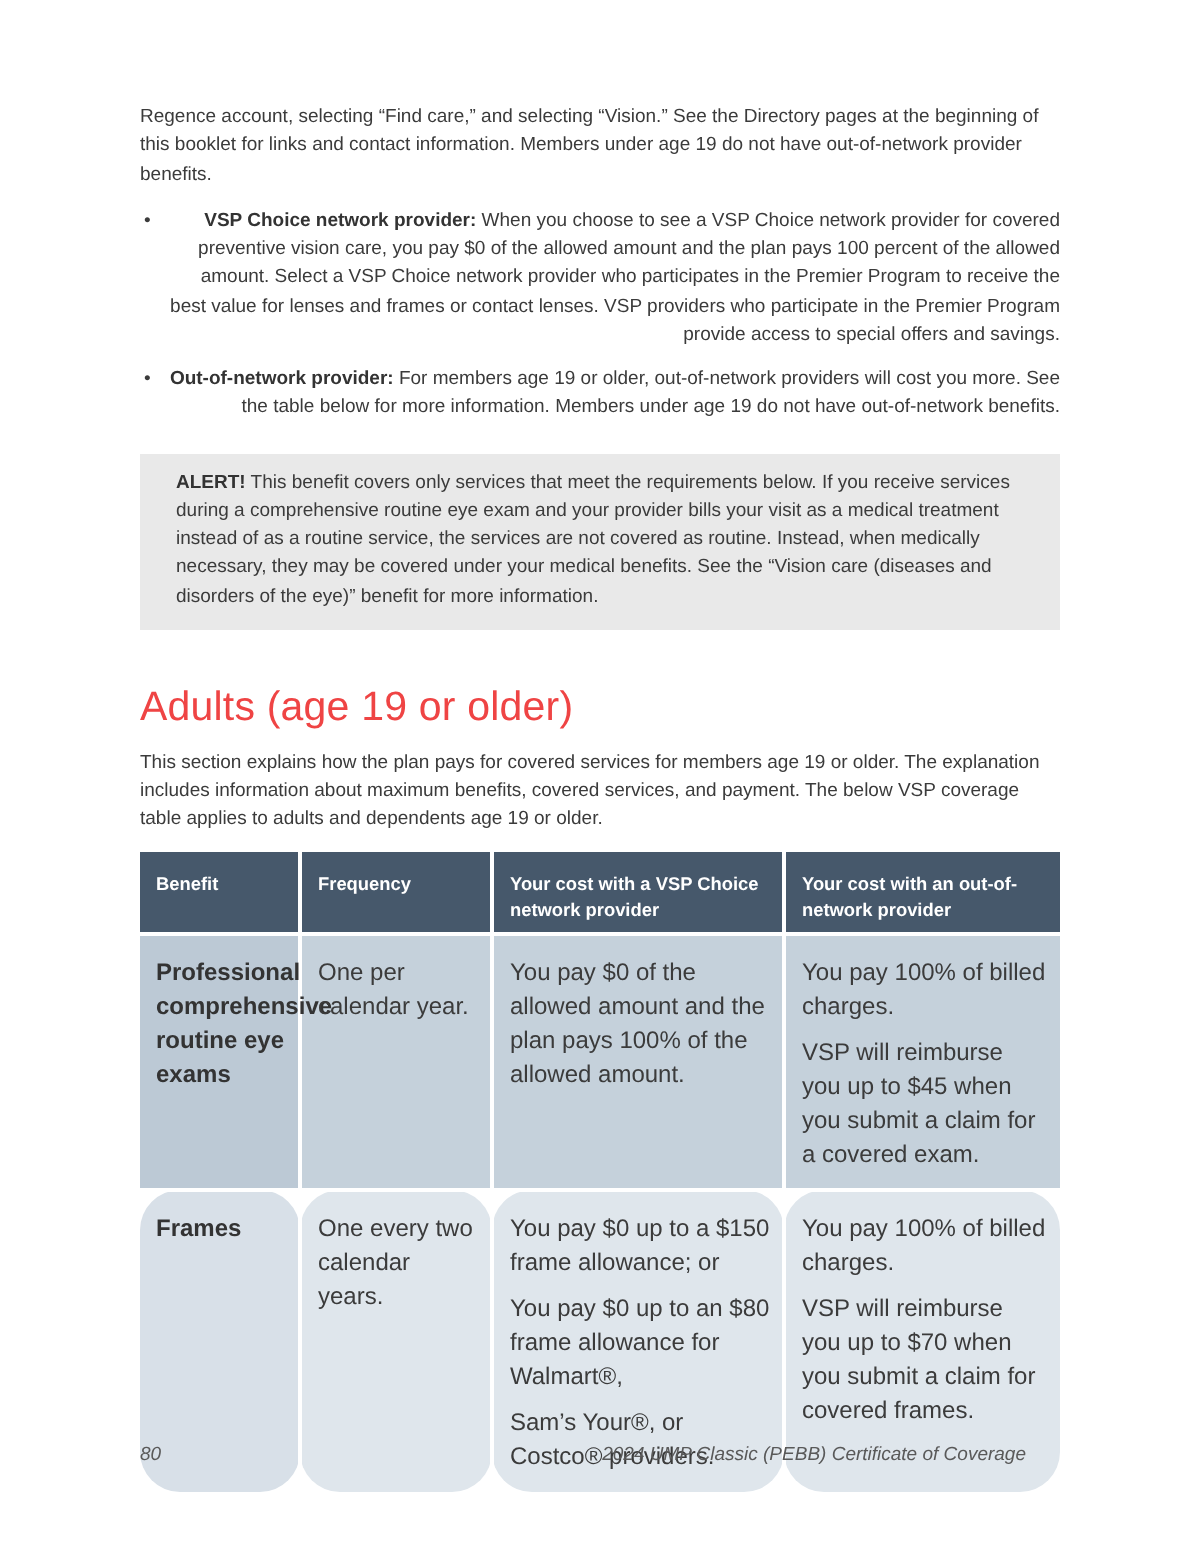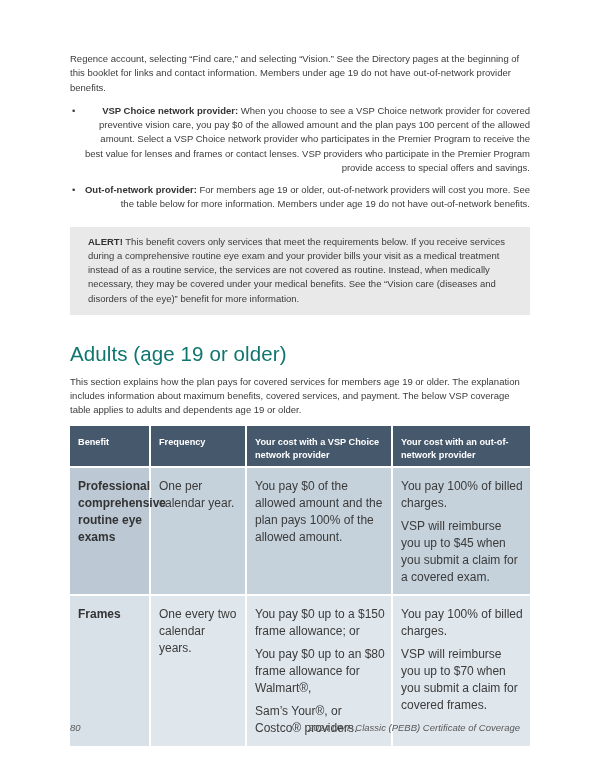--- a/index.html
+++ b/index.html
@@ -51,21 +51,21 @@
   .lead { font-weight: bold; color: #333; }
   .alert {
     background: var(--alert-bg);
     margin-top: 15px;
     padding: 8px 16px 9px 18px;
   }
   h1.section-heading {
     margin: 24px 0 5px 0;
     font-size: 20.5px;
     font-weight: 300;
-    color: #0f766e;
+    color: #ef4444;
     letter-spacing: 0.1px;
   }
   table.coverage {
     border-collapse: collapse;
     border: hidden;
     width: 460px;
     margin-top: 3px;
     table-layout: fixed;
   }
   table.coverage th, table.coverage td {
@@ -81,28 +81,28 @@
     line-height: 1.35;
     font-weight: bold;
     padding-bottom: 5px;
   }
   table.coverage td {
     font-size: 12px;
     line-height: 1.42;
   }
   tr.row-1 td { background: var(--row1-bg); }
   tr.row-1 td.first { background: var(--row1-first-col-bg); }
-  tr.row-2 td { background: var(--row2-bg); }
+  tr.row-2 td { background: var(--row2-bg); border-radius: 20px; }
   tr.row-2 td.first { background: var(--row2-first-col-bg); }
   td .cp { margin: 0 0 6px 0; }
   td .cp:last-child { margin-bottom: 0; }
   td.benefit-cell { font-weight: bold; color: #333; }
   .footer {
     position: absolute;
-    top: 721px; left: 70px; right: 80px;
+    top: 721px; left: 70px; right: 87px;
     display: flex;
     justify-content: space-between;
     font-size: 9.5px;
     font-style: italic;
     color: var(--footer-text);
   }
 </style>
 </head>
 <body>
 

